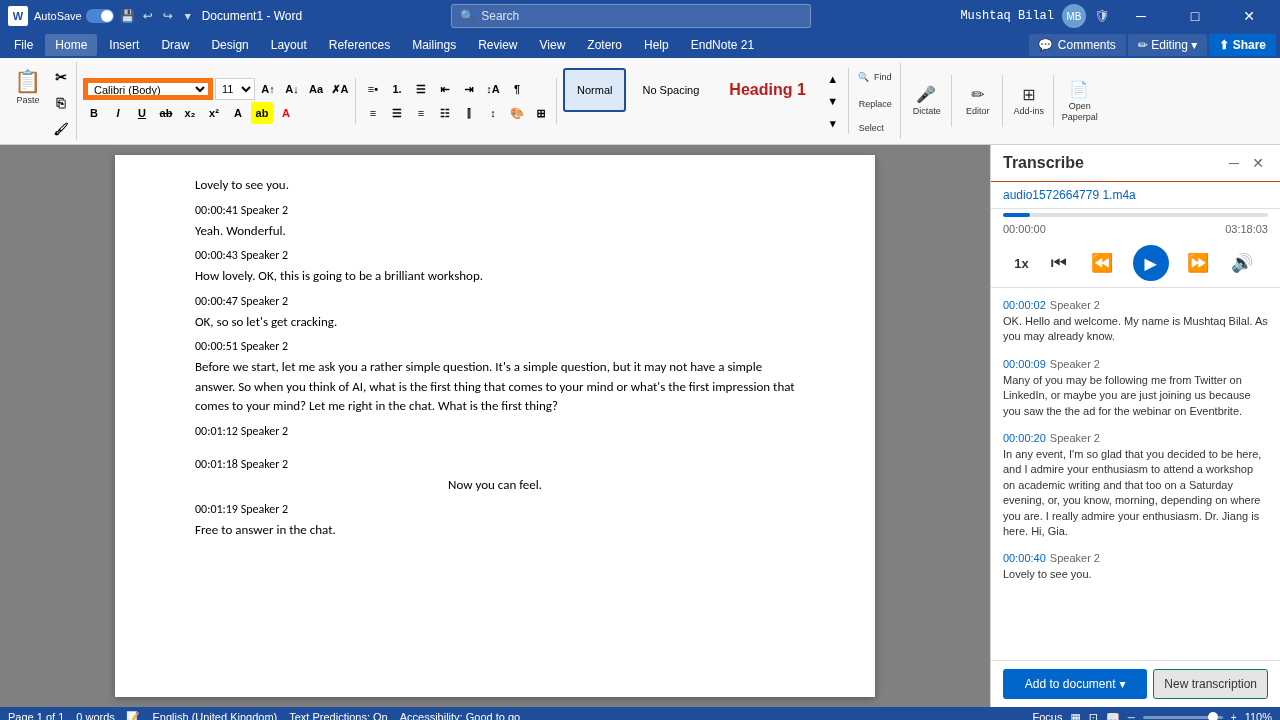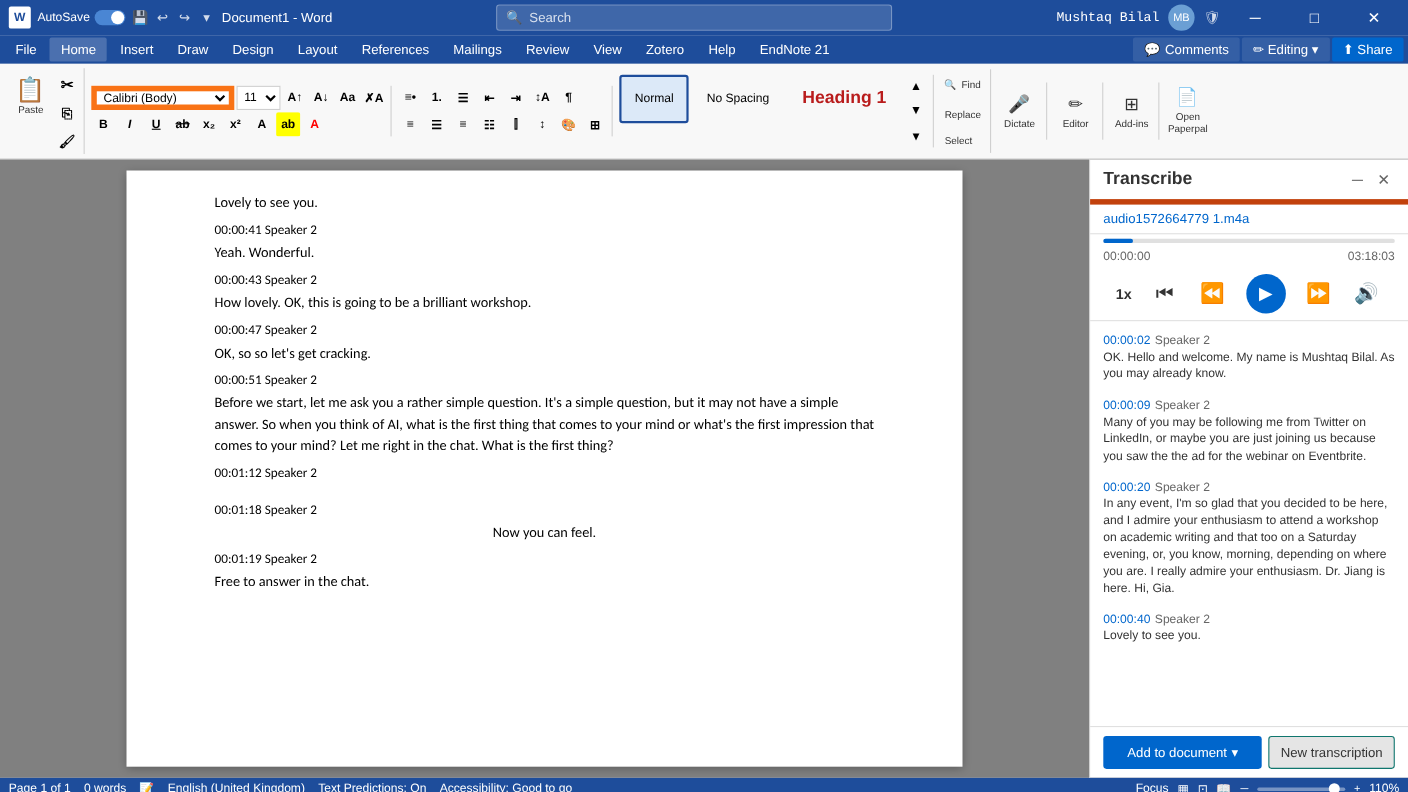--- a/index.html
+++ b/index.html
@@ -126,21 +126,21 @@
       background: white;
       border-left: 1px solid #d0d0d0;
       display: flex;
       flex-direction: column;
     }
     .transcribe-header {
       display: flex;
       align-items: center;
       justify-content: space-between;
       padding: 8px 12px;
-      border-bottom: 5px solid #c2410c;
+      border-bottom: 1px solid #c2410c;
     }
     .transcribe-title { font-size: 16px; font-weight: 600; color: #333; }
     .transcribe-controls { display: flex; gap: 4px; }
     .trans-ctrl-btn { width: 20px; height: 20px; cursor: pointer; display: flex; align-items: center; justify-content: center; color: #666; font-size: 14px; }
 
     .audio-file { padding: 6px 12px; color: #0066cc; font-size: 12px; cursor: pointer; border-bottom: 1px solid #e0e0e0; }
 
     .progress-bar-container { padding: 4px 12px; }
     .progress-bar { height: 4px; background: #e0e0e0; border-radius: 2px; }
     .progress-fill { height: 100%; width: 10%; background: #0066cc; border-radius: 2px; }
@@ -226,21 +226,21 @@
   <div class="menu-item">References</div>
   <div class="menu-item">Mailings</div>
   <div class="menu-item">Review</div>
   <div class="menu-item">View</div>
   <div class="menu-item">Zotero</div>
   <div class="menu-item">Help</div>
   <div class="menu-item">EndNote 21</div>
   <div style="flex:1"></div>
   <div class="menu-item" style="background:rgba(255,255,255,0.1); display:flex; align-items:center; gap:4px;"><span>💬</span> Comments</div>
   <div class="menu-item" style="background:rgba(255,255,255,0.1); display:flex; align-items:center; gap:4px;">✏ Editing ▾</div>
-  <div class="menu-item" style="background:#0066cc; display:flex; align-items:center; gap:4px;">⬆ Share</div>
+  <div class="menu-item" style="background:#0066cc; display:flex; align-items:center; gap:4px;font-weight:bold;">⬆ Share</div>
 </div>
 
 <div class="ribbon">
   <div class="ribbon-row1">
 
     <div class="ribbon-group">
       <div class="ribbon-btn">
         <span class="ribbon-icon">📋</span>
         <span class="ribbon-label">Paste</span>
       </div>

